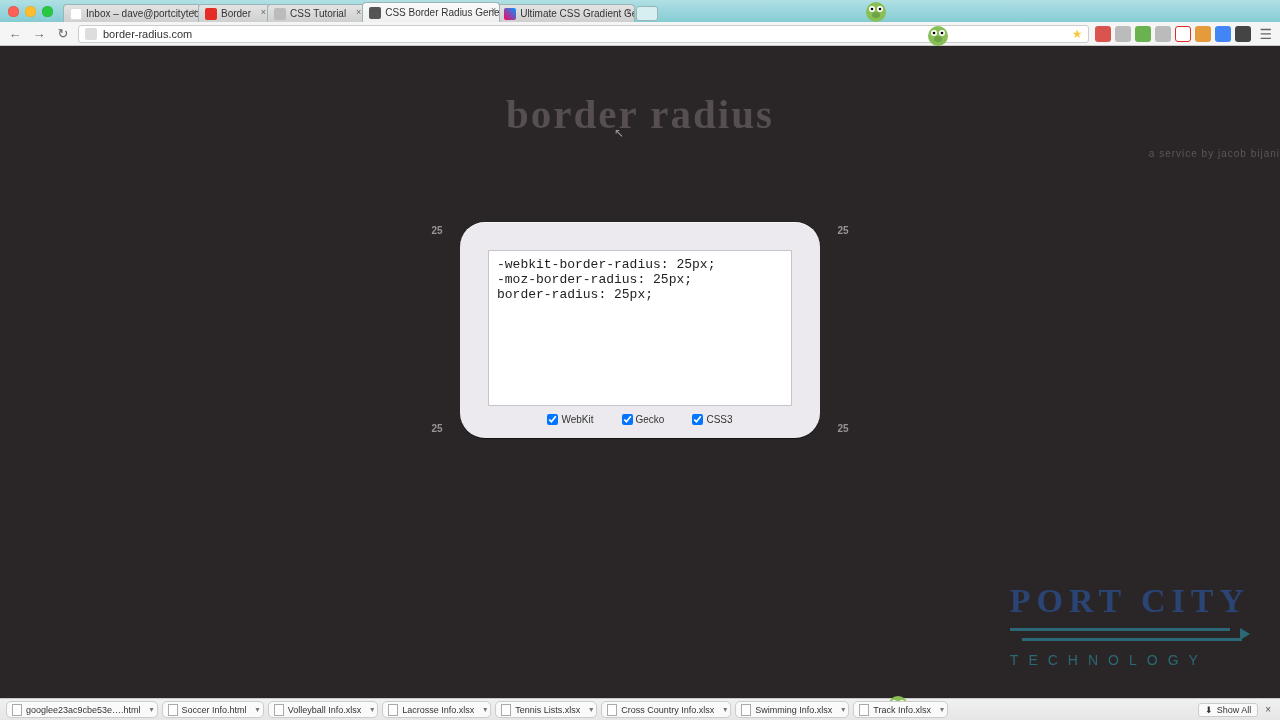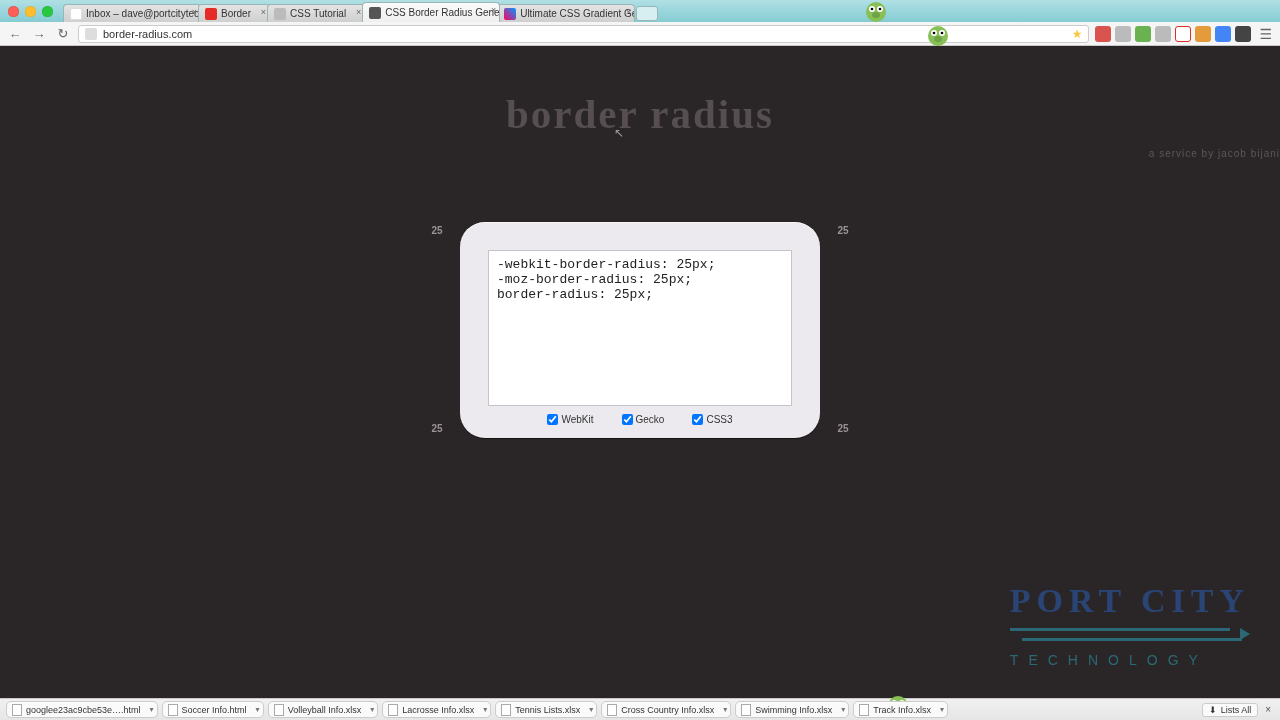--- a/index.html
+++ b/index.html
@@ -335,16 +335,16 @@
       <span>Swimming Info.xlsx</span>
       <span class="dd">▾</span>
     </div>
     <div class="dl-item">
       <span class="fico"></span>
       <span>Track Info.xlsx</span>
       <span class="dd">▾</span>
     </div>
     <div class="dl-show">
       <span>⬇</span>
-      <span>Lists All</span>
+      <span>Show All</span>
     </div>
     <div class="dl-close">×</div>
   </div>
 
 </body></html>

